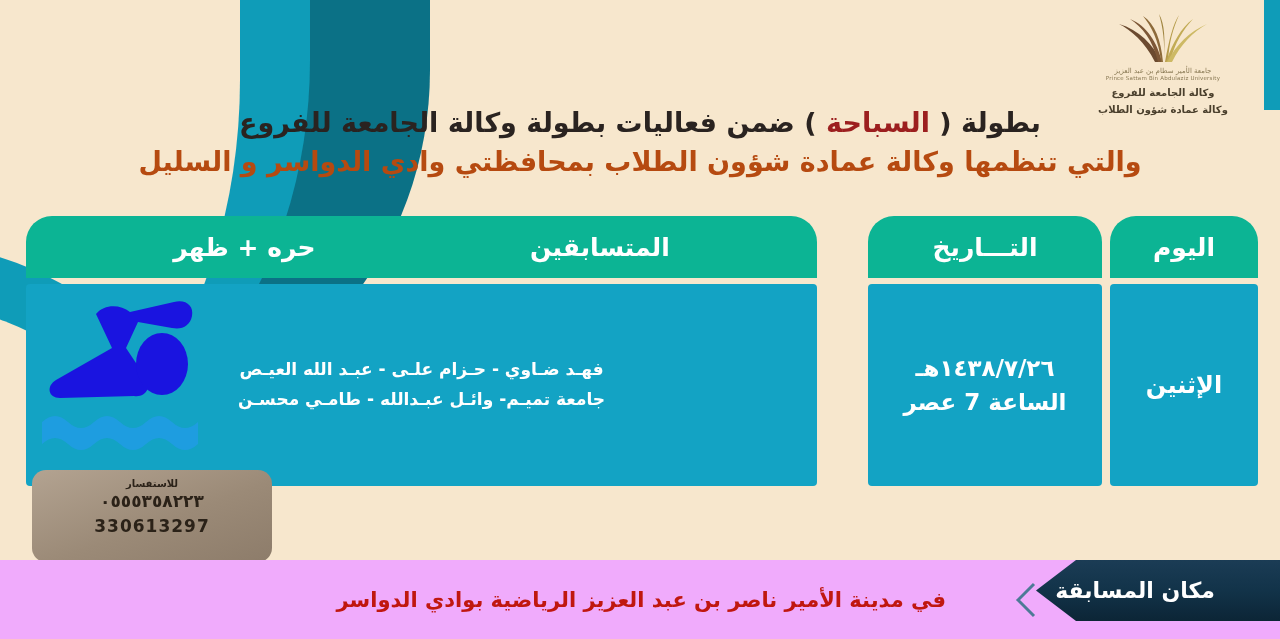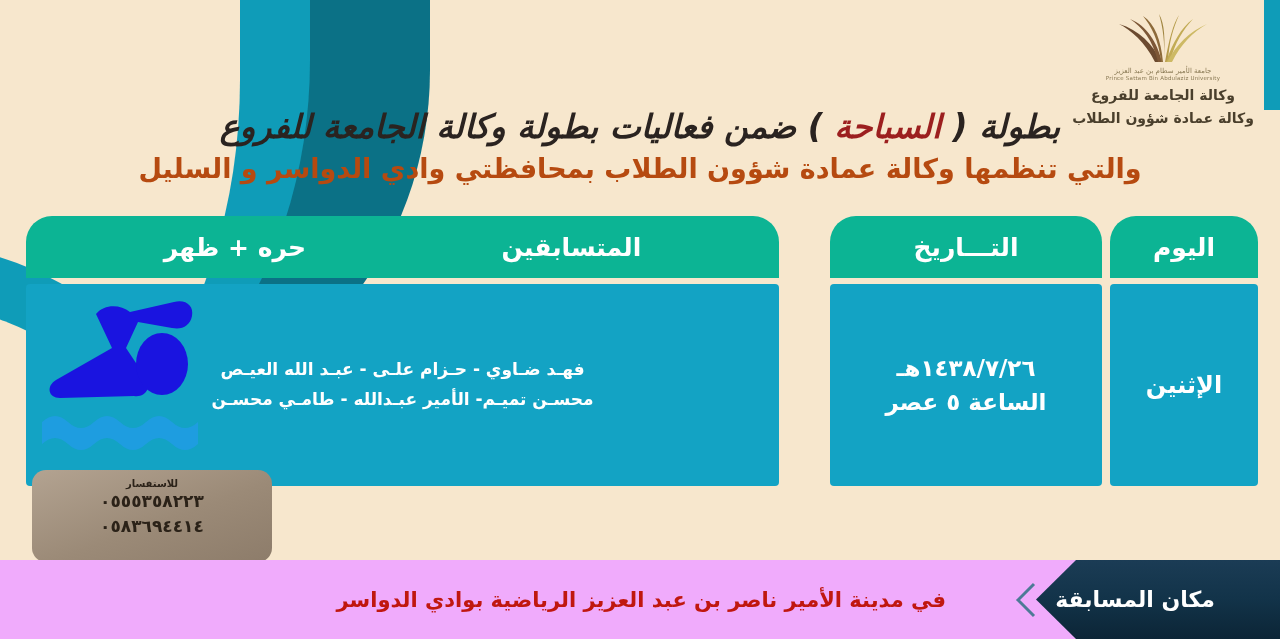--- a/index.html
+++ b/index.html
@@ -64,48 +64,48 @@
   .logo-book { width:120px; height:52px; margin:0 auto; display:block; }
   .logo-sub-ar {
     font-size:7px; color:#8a7a55; letter-spacing:.2px;
     margin-top:1px; line-height:1.15;
   }
   .logo-sub-en {
     font-size:5.5px; color:#8a7a55; letter-spacing:.2px;
     line-height:1.2;
   }
   .logo-line {
-    font-size:14px; font-weight:bold; color:#4a3f2c;
+    font-size:10px; font-weight:bold; color:#4a3f2c;
     line-height:1.35; margin-top:4px;
   }
 
   
   #headline {
     position:absolute; top:106px; right:0; left:0;
     text-align:center;
   }
   .head-1 {
-    font-size:33px; font-weight:bold; color:#2a2320;
-    letter-spacing:0; line-height:1.25;font-style:italic;
+    font-size:27px; font-weight:bold; color:#2a2320;
+    letter-spacing:0; line-height:1.25;
   }
   .head-1 .hl { color:#9c1f1f; }
   .head-2 {
     font-size:27px; font-weight:bold; color:#b64a10;
     line-height:1.3; margin-top:4px;
   }
 
   
   #table {
     position:absolute; top:216px; right:22px;
     width:1232px; height:270px;
     display:flex; flex-direction:row; gap:8px;
   }
   .col { display:flex; flex-direction:column; gap:6px; }
   .col-day   { width:148px;border-radius:25px; }
-  .col-date  { width:272px;margin-left:43px; }
+  .col-date  { width:234px;margin-left:43px; }
   .col-main  { flex:1; }
 
   .th {
     background:#0cb494;
     color:#ffffff;
     border-top-left-radius:26px;
     border-top-right-radius:26px;
     height:62px;
     display:flex; align-items:center; justify-content:center;
     font-size:25px; font-weight:bold;
@@ -167,21 +167,21 @@
 
   
   #bottombar {
     position:absolute; left:0; right:0; bottom:0;
     height:79px;
     background:#f0abfc;
     display:flex; align-items:center;
   }
   #venue-tab {
     position:absolute; right:0; top:0;
-    width:290px; height:79px;
+    width:290px; height:61px;
     background:linear-gradient(180deg,#1b3c55 0%,#123349 50%,#0c2536 100%);
     color:#ffffff;
     display:flex; align-items:center; justify-content:center;
     font-size:22px; font-weight:bold;
     clip-path:polygon(46px 50%, 86px 0, 100% 0, 100% 100%, 86px 100%);
     letter-spacing:.5px;
   }
   #venue-chevron {
     position:absolute; right:244px; top:22px;
     width:22px; height:36px;
@@ -232,53 +232,53 @@
     <div class="col col-day">
       <div class="th">اليوم</div>
       <div class="td td-day">الإثنين</div>
     </div>
 
     <div class="col col-date">
       <div class="th">التـــاريخ</div>
       <div class="td td-date">
         <div>
           <div>١٤٣٨/٧/٢٦هـ</div>
-          <div>الساعة ٥ عصر</div>
+          <div>الساعة 7 عصر</div>
         </div>
       </div>
     </div>
 
     <div class="col col-main">
       <div class="th th-main">
         <span>المتسابقين</span>
         <span>حره + ظهر</span>
       </div>
       <div class="td td-names">
         <div>
           <div>فهـد ضـاوي - حـزام علـى  - عبـد الله العيـص</div>
-          <div>محسـن تميـم- الأمير عبـدالله -  طامـي محسـن</div>
+          <div>جامعة تميـم- وائـل عبـدالله -  طامـي محسـن</div>
         </div>
       </div>
     </div>
 
   </div>
 
   <svg id="swimmer" viewBox="0 0 190 170">
     <path d="M62 28 C70 18 86 18 96 26 L140 16 C152 13 160 20 158 30 C156 40 148 44 138 42
              L104 36 L92 62 L112 92 C118 100 112 112 100 110
              L26 112 C14 112 12 100 22 94 L78 62 Z" fill="#1a14e0"></path>
     <ellipse cx="128" cy="78" rx="26" ry="31" fill="#1a14e0"></ellipse>
     <path d="M8 136 q13 -12 26 0 q13 12 26 0 q13 -12 26 0 q13 12 26 0 q13 -12 26 0 q13 12 26 0
              l0 22 q-13 12 -26 0 q-13 -12 -26 0 q-13 12 -26 0 q-13 -12 -26 0 q-13 12 -26 0 q-13 -12 -26 0 Z" fill="#1e9de0"></path>
   </svg>
 
   <div id="contact">
     <div class="c-title">للاستفسار</div>
     <div class="c-phone">٠٥٥٥٣٥٨٢٢٣</div>
-    <div class="c-phone">٠٥٨٣٦٩٤٤١٤</div>
+    <div class="c-phone">330613297</div>
   </div>
 
   <div id="printmark">
     <i style="background:#1c8fd6"></i>
       <i style="background:#e8c81e"></i>
     <i style="background:#e0218a"></i>
       <i style="background:#3aa93a"></i>
   </div>
 
   <div id="bottombar">

